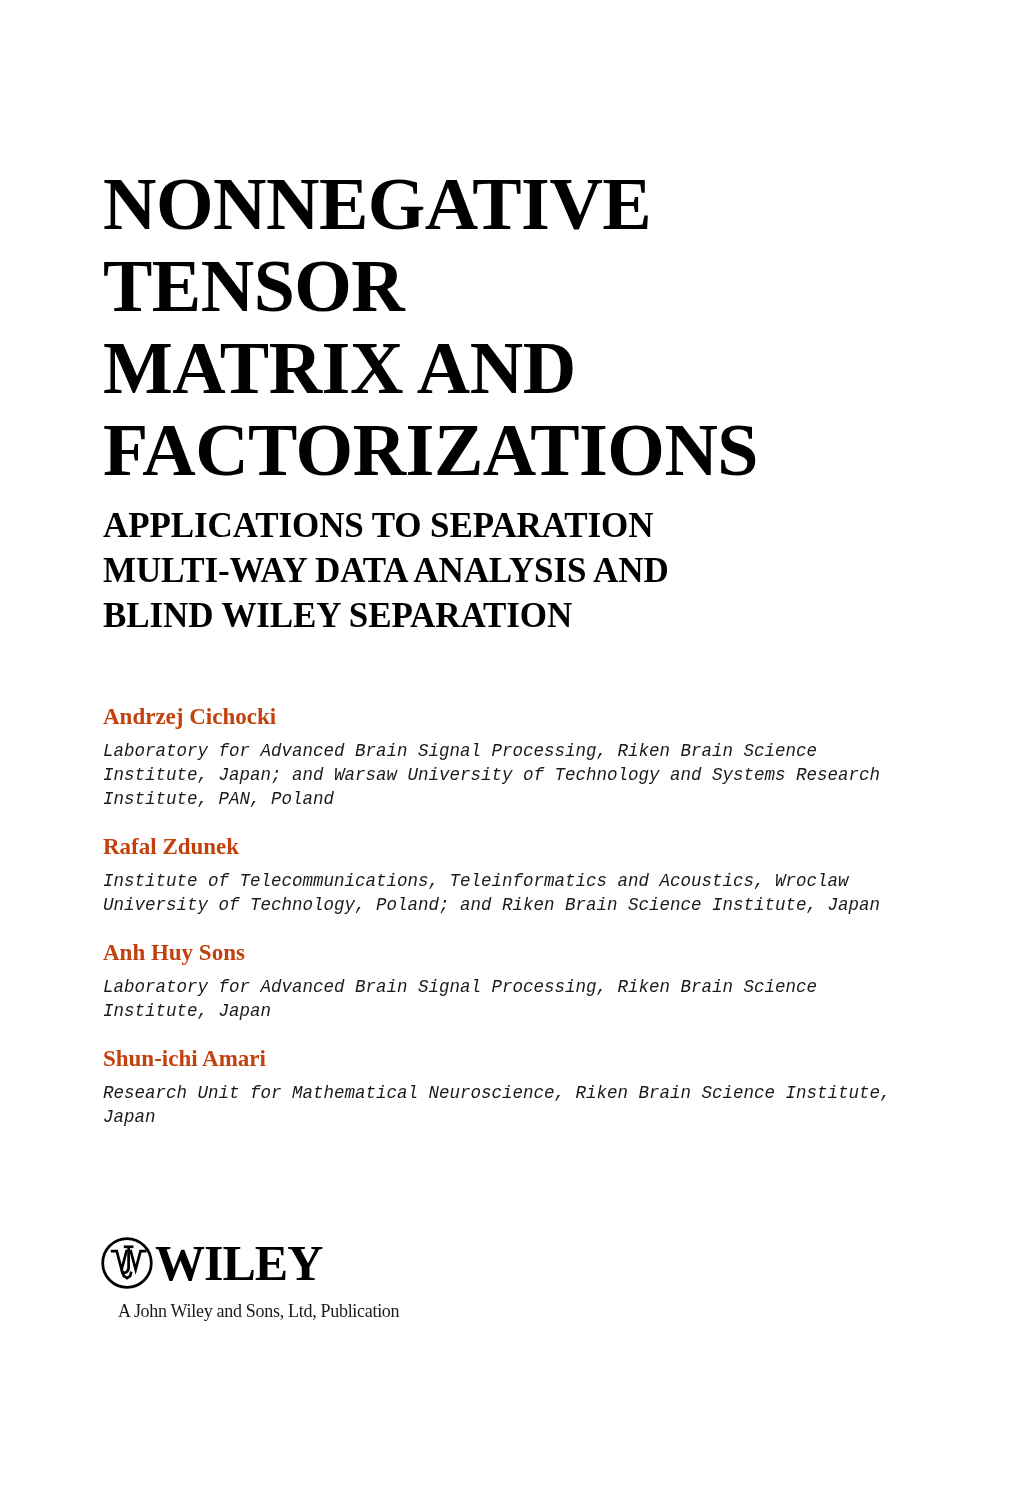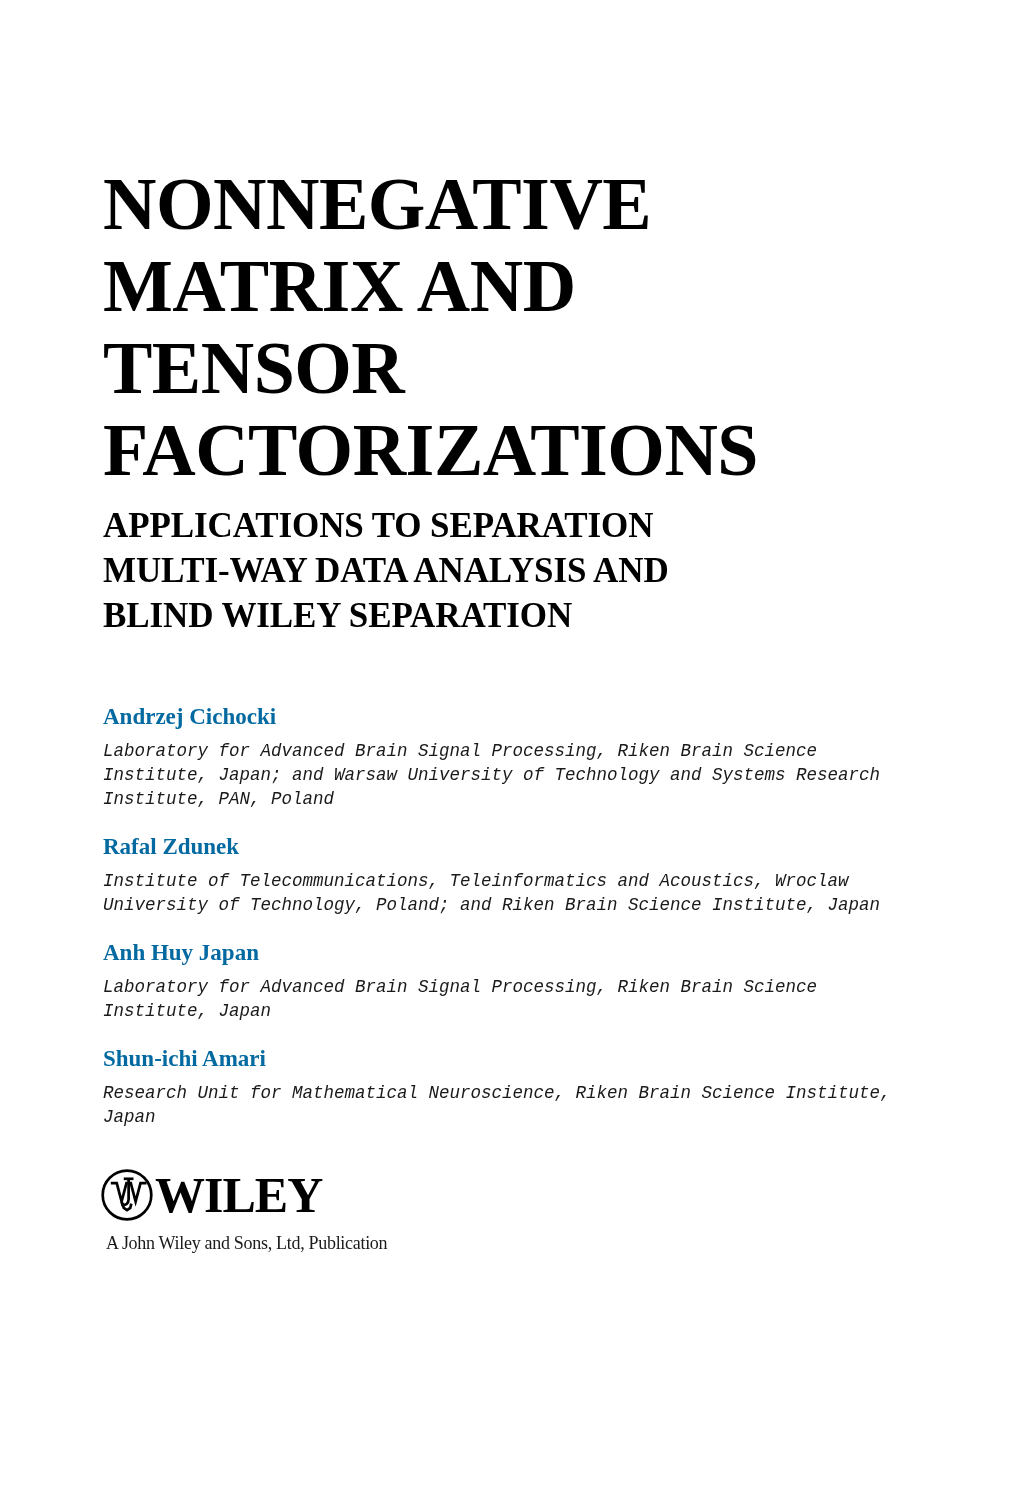--- a/index.html
+++ b/index.html
@@ -63,38 +63,38 @@
     margin-bottom: 22px;
   }
   .author-entry:last-child {
     margin-bottom: 9px;
   }
   .author-name {
     font-family: "Liberation Serif", "DejaVu Serif", serif;
     font-weight: bold;
     font-size: 23px;
     line-height: 28px;
-    color: #0369a1;
+    color: #c2410c;
     margin-bottom: 8px;
   }
   .author-affil {
     font-family: Liberation Mono, monospace;
     font-style: italic;
     font-weight: normal;
     font-size: 17.5px;
     line-height: 24px;
     color: #1a1a1a;
     max-width: 790px;
   }
 
   
   .publisher-block {
     position: absolute;
     left: 100px;
-    top: 1168px;
+    top: 1236px;
     width: 500px;
   }
   .publisher-logo-row {
     display: flex;
     align-items: center;
     height: 54px;
   }
   .wiley-mark {
     width: 54px;
     height: 54px;
@@ -111,32 +111,32 @@
     margin-left: 1px;
   }
   .publisher-tagline {
     font-family: "Liberation Serif", "DejaVu Serif", serif;
     font-weight: normal;
     font-size: 18px;
     line-height: 22px;
     letter-spacing: -0.3px;
     color: #1a1a1a;
     margin-top: 10px;
-    margin-left: 6px;
+    margin-left: 18px;
   }
 </style>
 </head>
 <body>
 
 <div class="page">
 
   <div class="title-block">
     <div class="title-line">NONNEGATIVE</div>
+    <div class="title-line">TENSOR</div>
     <div class="title-line">MATRIX AND</div>
-    <div class="title-line">TENSOR</div>
     <div class="title-line">FACTORIZATIONS</div>
   </div>
 
   <div class="subtitle-block">
     <div class="subtitle-line">APPLICATIONS TO SEPARATION</div>
     <div class="subtitle-line">MULTI-WAY DATA ANALYSIS AND</div>
     <div class="subtitle-line">BLIND WILEY SEPARATION</div>
   </div>
 
   <div class="authors-block">
@@ -145,21 +145,21 @@
       <div class="author-name">Andrzej Cichocki</div>
       <div class="author-affil">Laboratory for Advanced Brain Signal Processing, Riken Brain Science Institute, Japan; and Warsaw University of Technology and Systems Research Institute, PAN, Poland</div>
     </div>
 
     <div class="author-entry">
       <div class="author-name">Rafal Zdunek</div>
       <div class="author-affil">Institute of Telecommunications, Teleinformatics and Acoustics, Wroclaw University of Technology, Poland; and Riken Brain Science Institute, Japan</div>
     </div>
 
     <div class="author-entry">
-      <div class="author-name">Anh Huy Japan</div>
+      <div class="author-name">Anh Huy Sons</div>
       <div class="author-affil">Laboratory for Advanced Brain Signal Processing, Riken Brain Science Institute, Japan</div>
     </div>
 
     <div class="author-entry">
       <div class="author-name">Shun-ichi Amari</div>
       <div class="author-affil">Research Unit for Mathematical Neuroscience, Riken Brain Science Institute, Japan</div>
     </div>
 
   </div>
 

